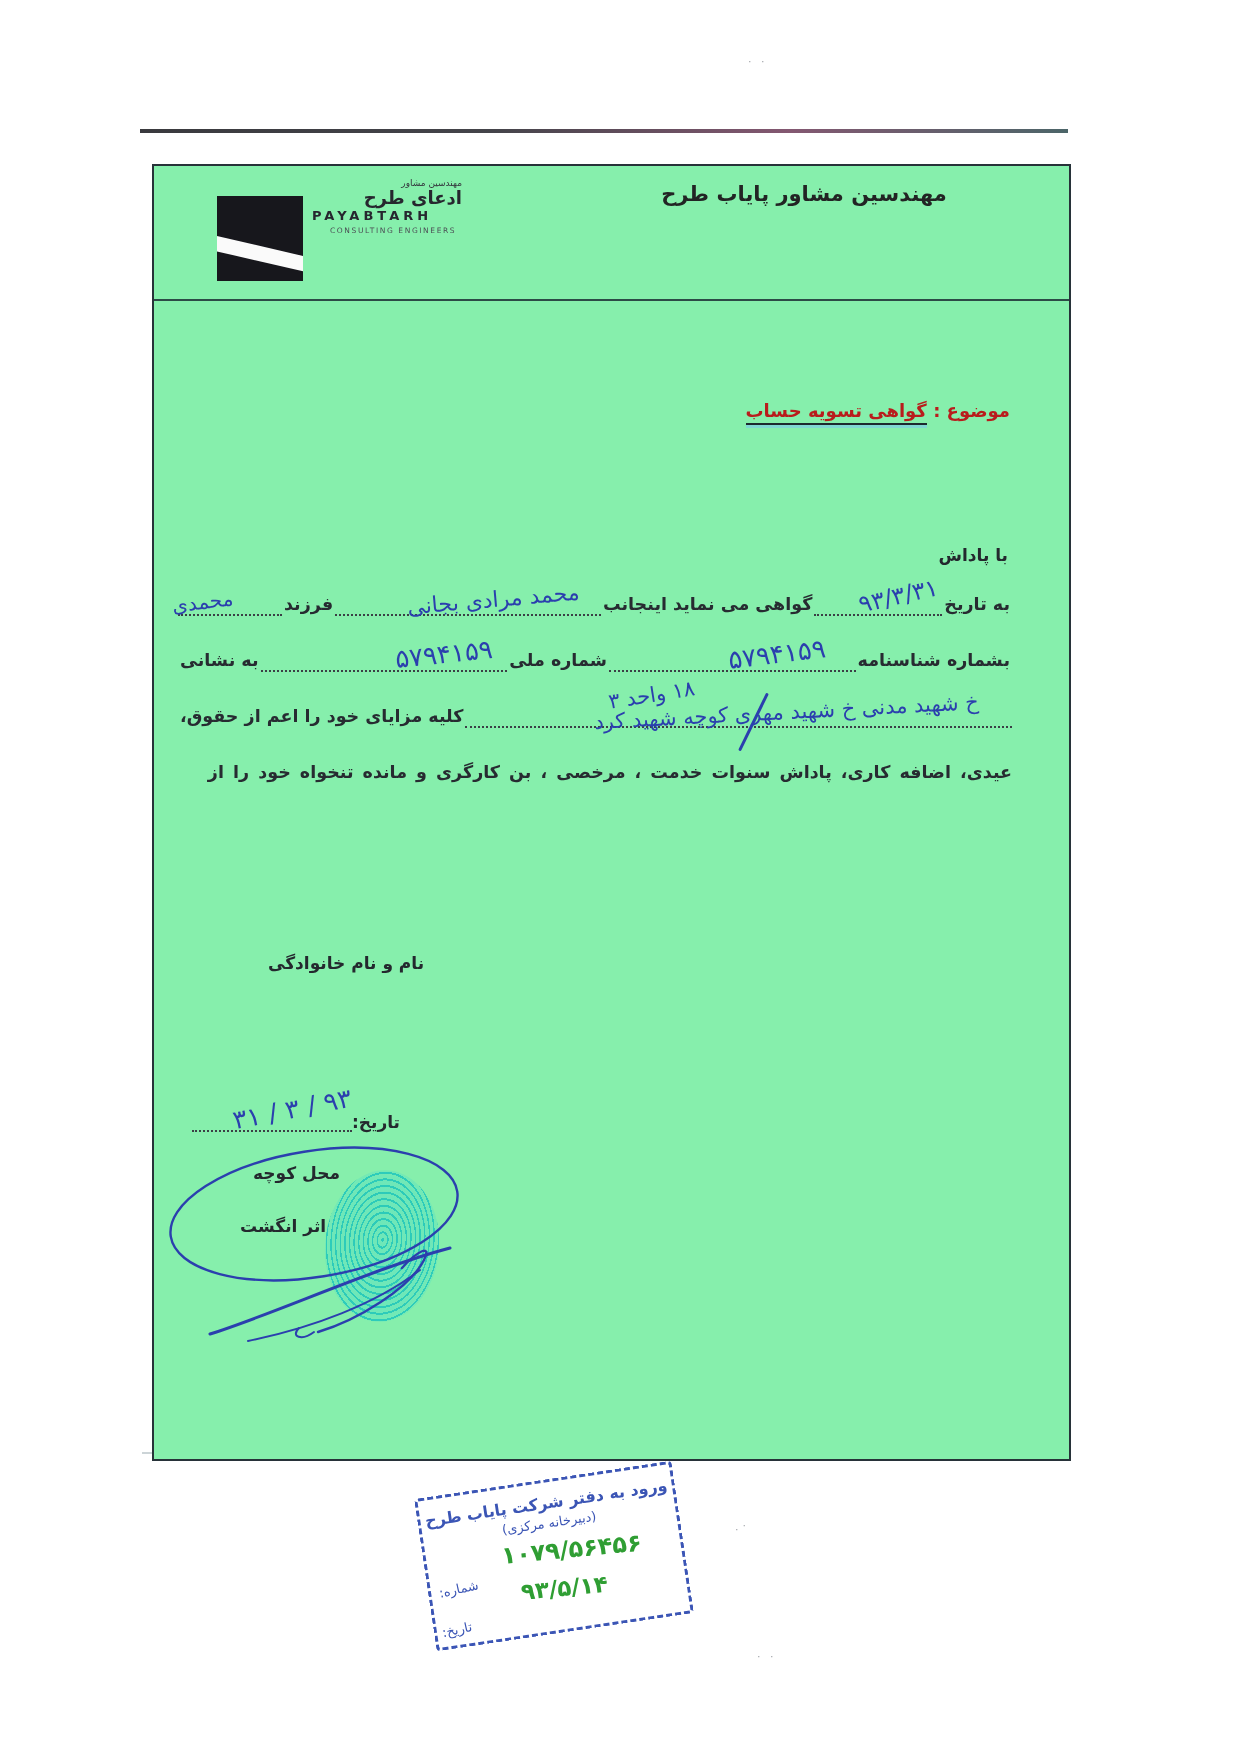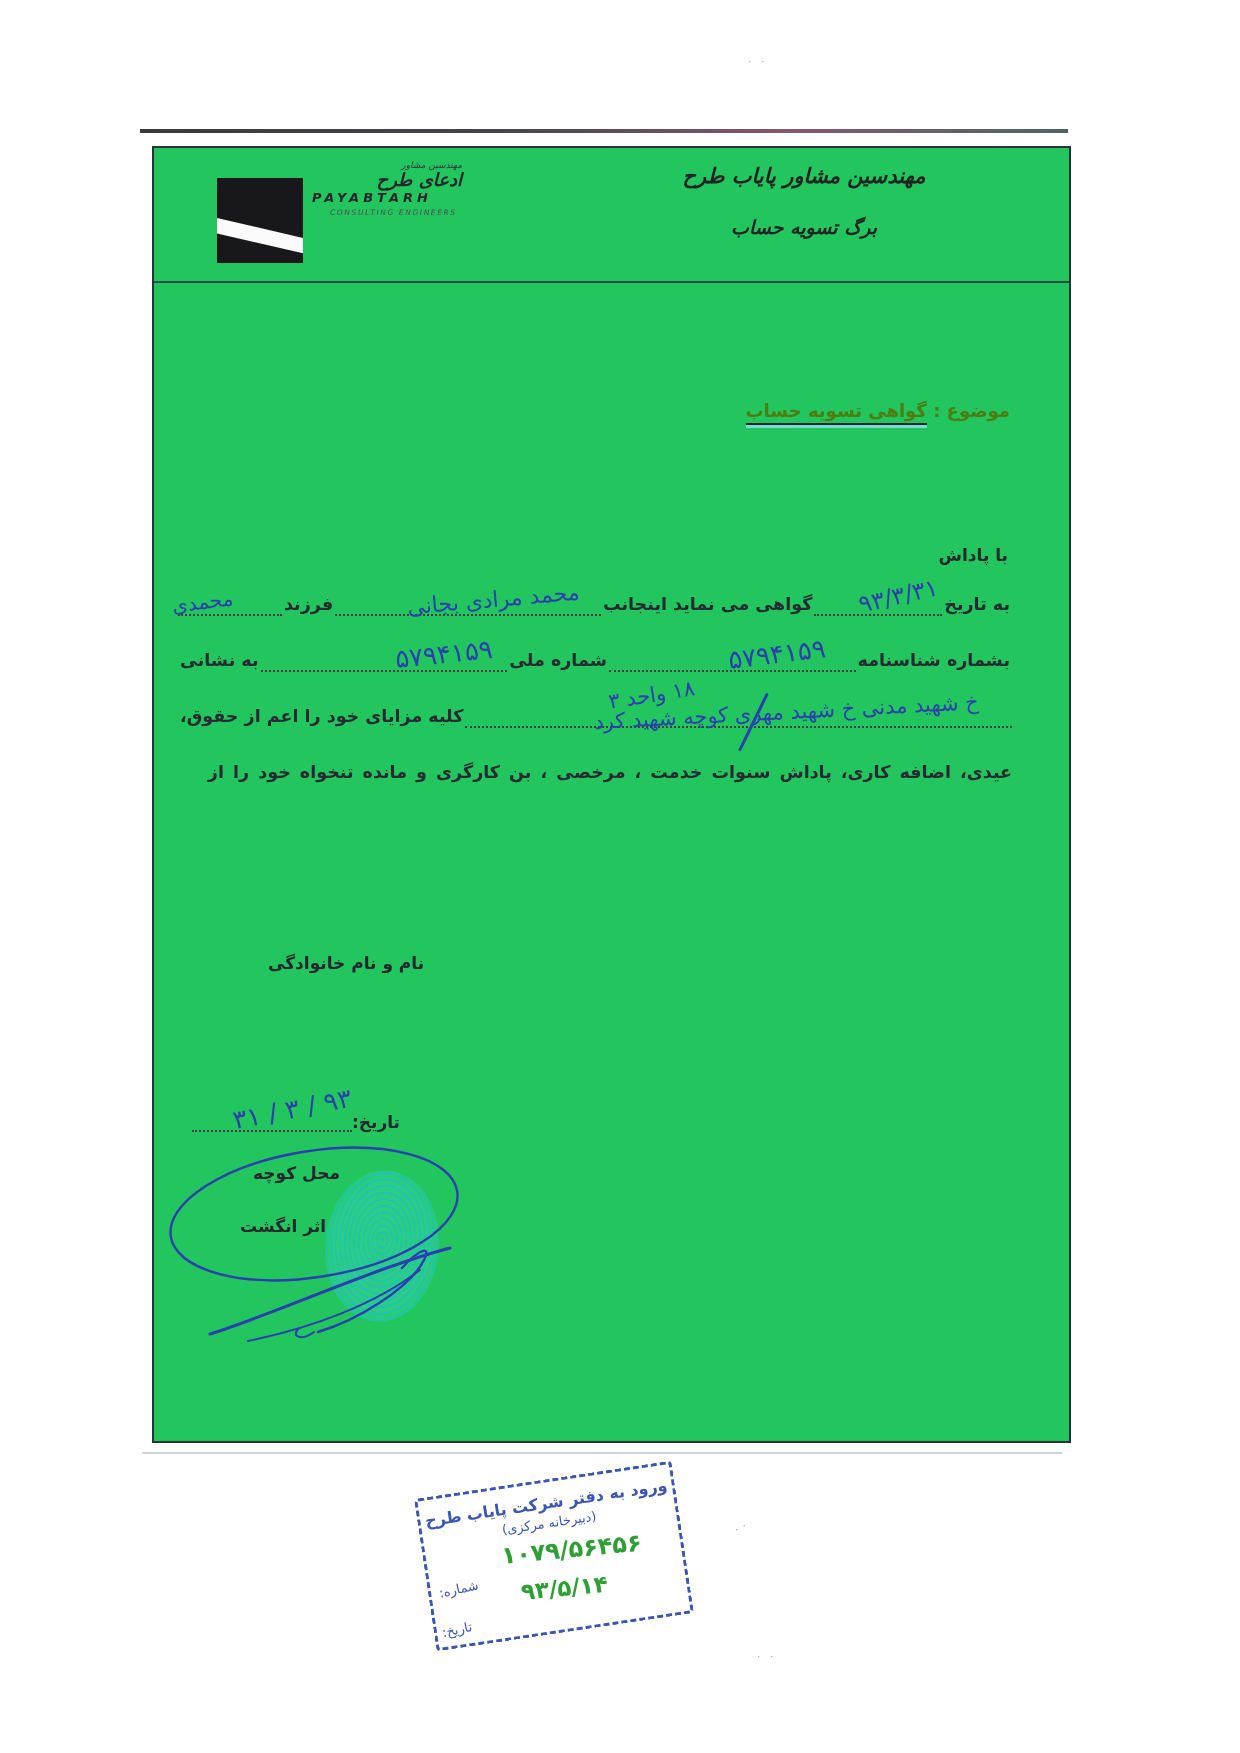--- a/index.html
+++ b/index.html
@@ -7,36 +7,36 @@
     width:1240px;height:1753px;position:relative;background:#ffffff;
     font-family:"DejaVu Sans", sans-serif;color:#24282e;overflow:hidden;
   }
   .abs{position:absolute;}
   
   .scan-top-bar{left:140px;top:129px;width:928px;height:4px;opacity:.85;
     background:linear-gradient(to right,#17171c 0%,#23232a 38%,#6e3a58 70%,#2c4a4e 100%);}
   .scan-bottom-line{left:142px;top:1452px;width:920px;height:2px;background:#8fa0a6;opacity:.45;}
   .speck{color:#8a8f95;font-size:11px;letter-spacing:3px;opacity:.8;}
   
-  .frame{left:152px;top:146px;width:915px;height:1293px;border:2px solid #273239;background:#22c55e;font-style:italic;}
+  .frame{left:152px;top:164px;width:915px;height:1293px;border:2px solid #273239;background:#86efac;}
   .hdr{position:absolute;left:0;top:0;right:0;height:133px;border-bottom:2px solid #2c4a46;}
   
   .logo-sq{position:absolute;left:63px;top:30px;width:86px;height:85px;background:#17171c;overflow:hidden;}
   .logo-stripe{position:absolute;left:-14px;top:52px;width:130px;height:15px;background:#fafafa;transform:rotate(13deg);}
   .logo-text{position:absolute;left:158px;top:12px;width:150px;}
   .logo-fa-small{direction:rtl;text-align:right;font-size:9px;color:#33343c;padding-left:6px;}
   .logo-fa-big{direction:rtl;text-align:right;font-size:18px;font-weight:bold;color:#26262e;line-height:20px;}
   .logo-en{font-size:13px;font-weight:bold;letter-spacing:4px;color:#26262e;margin-top:0;}
   .logo-en-sub{font-size:7.5px;letter-spacing:1.6px;color:#4c4f55;margin-top:3px;margin-left:18px;}
   
   .hdr-titles{position:absolute;right:55px;top:16px;width:420px;text-align:center;direction:rtl;}
   .hdr-t1{font-size:21px;font-weight:bold;color:#222424;}
   .hdr-t2{font-size:19px;font-weight:bold;color:#222424;margin-top:28px;}
   
-  .subject{right:230px;top:400px;direction:rtl;font-size:18px;font-weight:bold;color:#4d7c0f;text-align:center;}
+  .subject{right:230px;top:400px;direction:rtl;font-size:18px;font-weight:bold;color:#b91c1c;text-align:center;}
   .subject .val{border-bottom:2px solid #1c2a2e;box-shadow:0 3px 0 #7fd8d2;padding-bottom:2px;}
   .salutation{right:232px;top:545px;direction:rtl;font-size:17px;font-weight:bold;}
   
   .bodywrap{left:178px;top:560px;width:834px;direction:rtl;}
   .bline{display:flex;align-items:flex-end;height:56px;font-size:17.5px;font-weight:600;
     color:#272b31;white-space:nowrap;line-height:24px;}
   .bline span.txt{padding:0 2px;}
   .dotfill{flex:1 1 auto;border-bottom:2px dotted #3a3f45;position:relative;height:100%;min-width:60px;}
   .dotfill.fix120{flex:0 0 128px;}
   .dotfill.fix110{flex:0 0 104px;}
@@ -98,21 +98,20 @@
       <div class="logo-stripe"></div>
     </div>
     <div class="logo-text">
       <div class="logo-fa-small">مهندسین مشاور</div>
       <div class="logo-fa-big">ادعای طرح</div>
       <div class="logo-en">PAYABTARH</div>
       <div class="logo-en-sub">CONSULTING ENGINEERS</div>
     </div>
     <div class="hdr-titles">
       <div class="hdr-t1">مهندسین مشاور پایاب طرح</div>
-      <div class="hdr-t2">برگ تسویه حساب</div>
     </div>
   </div>
 </div>
 
 <div class="abs subject">
   <span>موضوع :</span>
   <span class="val">گواهی تسویه حساب</span>
 </div>
 
 <div class="abs salutation">با پاداش</div>

